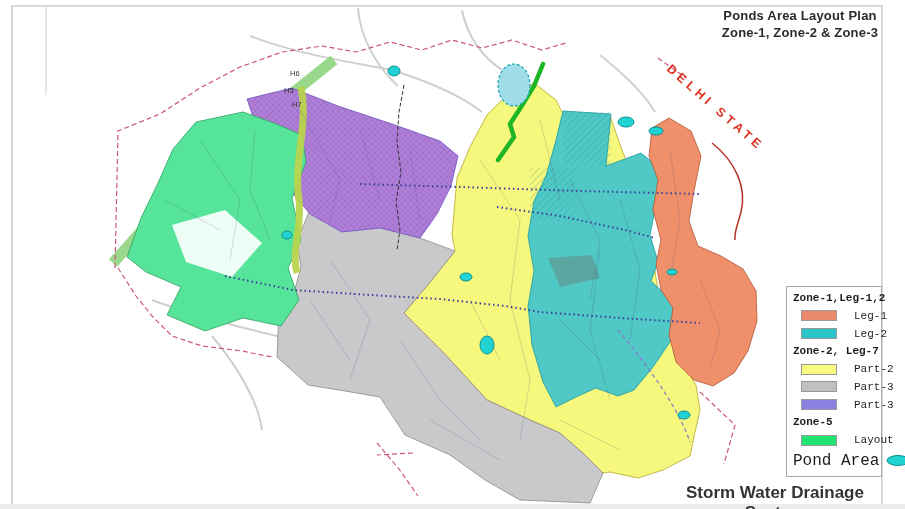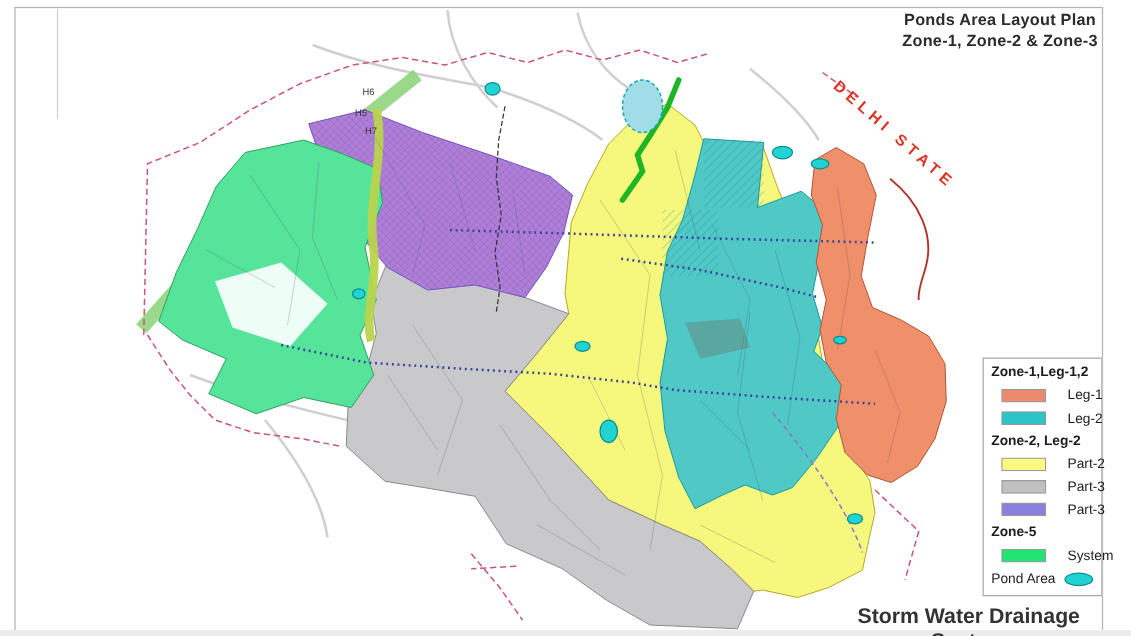--- a/index.html
+++ b/index.html
@@ -5,26 +5,26 @@
   html,body{margin:0;padding:0;background:#fff;}
   .stage{position:relative;width:905px;height:509px;background:#ffffff;overflow:hidden;
          font-family:"Liberation Sans",sans-serif;color:#222;}
   .map-svg{position:absolute;left:0;top:0;}
   .title-block{position:absolute;left:688px;top:8px;width:224px;text-align:center;
         font-size:13px;font-weight:600;color:#2b2b2b;line-height:1.3;letter-spacing:.2px;}
   .footer-block{position:absolute;left:655px;top:483px;width:240px;text-align:center;
         font-size:17px;font-weight:600;color:#333;}
   .legend{position:absolute;left:786px;top:286px;width:96px;height:191px;background:#fff;
         border:1px solid #a8a8a8;box-sizing:border-box;display:flex;flex-direction:column;
-        justify-content:space-between;padding:5px 5px 6px 6px;}
+        justify-content:space-between;padding:5px 5px 6px 6px;font-family:Liberation Mono, monospace;}
   .lg-header{font-size:11px;font-weight:600;color:#1d1d1d;white-space:nowrap;}
   .lg-row{display:flex;align-items:center;gap:5px;padding-left:8px;}
   .lg-row .lg-label{font-size:11px;color:#1d1d1d;white-space:nowrap;padding-left:12px;}
   .lg-pond{display:flex;align-items:center;gap:5px;padding-left:0;}
-  .lg-pond .lg-label{font-size:11px;color:#1d1d1d;white-space:nowrap;}
+  .lg-pond .lg-label{font-size:16px;color:#1d1d1d;white-space:nowrap;}
   .sw{flex:0 0 auto;display:block;}
 </style>
 </head>
 <body>
 
 <div class="stage">
 
   <svg class="map-svg" width="905" height="509" viewBox="0 0 905 509">
     <defs>
       <pattern id="xh" width="6" height="6" patternUnits="userSpaceOnUse">
@@ -155,21 +155,21 @@
         <rect x="0.5" y="0.5" width="35" height="10" stroke="#999" fill="#EC8A6E"></rect>
         </svg>
       <span class="lg-label">Leg-1</span>
     </div>
     <div class="lg-row">
       <svg class="sw" width="36" height="11">
         <rect x="0.5" y="0.5" width="35" height="10" stroke="#999" fill="#2BC5C9"></rect>
         </svg>
       <span class="lg-label">Leg-2</span>
     </div>
-    <div class="lg-header">Zone-2, Leg-2</div>
+    <div class="lg-header">Zone-2, Leg-7</div>
     <div class="lg-row">
       <svg class="sw" width="36" height="11">
         <rect x="0.5" y="0.5" width="35" height="10" stroke="#999" fill="#FAFA80"></rect>
         </svg>
       <span class="lg-label">Part-2</span>
     </div>
     <div class="lg-row">
       <svg class="sw" width="36" height="11">
         <rect x="0.5" y="0.5" width="35" height="10" stroke="#999" fill="#C0C0C0"></rect>
         </svg>
@@ -179,21 +179,21 @@
       <svg class="sw" width="36" height="11">
         <rect x="0.5" y="0.5" width="35" height="10" stroke="#999" fill="#8A80E0"></rect>
         </svg>
       <span class="lg-label">Part-3</span>
     </div>
     <div class="lg-header">Zone-5</div>
     <div class="lg-row">
       <svg class="sw" width="36" height="11">
         <rect x="0.5" y="0.5" width="35" height="10" stroke="#999" fill="#21E472"></rect>
         </svg>
-      <span class="lg-label">System</span>
+      <span class="lg-label">Layout</span>
     </div>
     <div class="lg-pond">
       <span class="lg-label">Pond Area</span>
       <svg class="sw" width="28" height="13">
         <ellipse cx="14" cy="6.5" rx="11" ry="5" stroke="#0a8f8f" fill="#1FD3D3"></ellipse>
         </svg>
     </div>
   </div>
 
   <div class="footer-block">Storm Water Drainage System</div>

